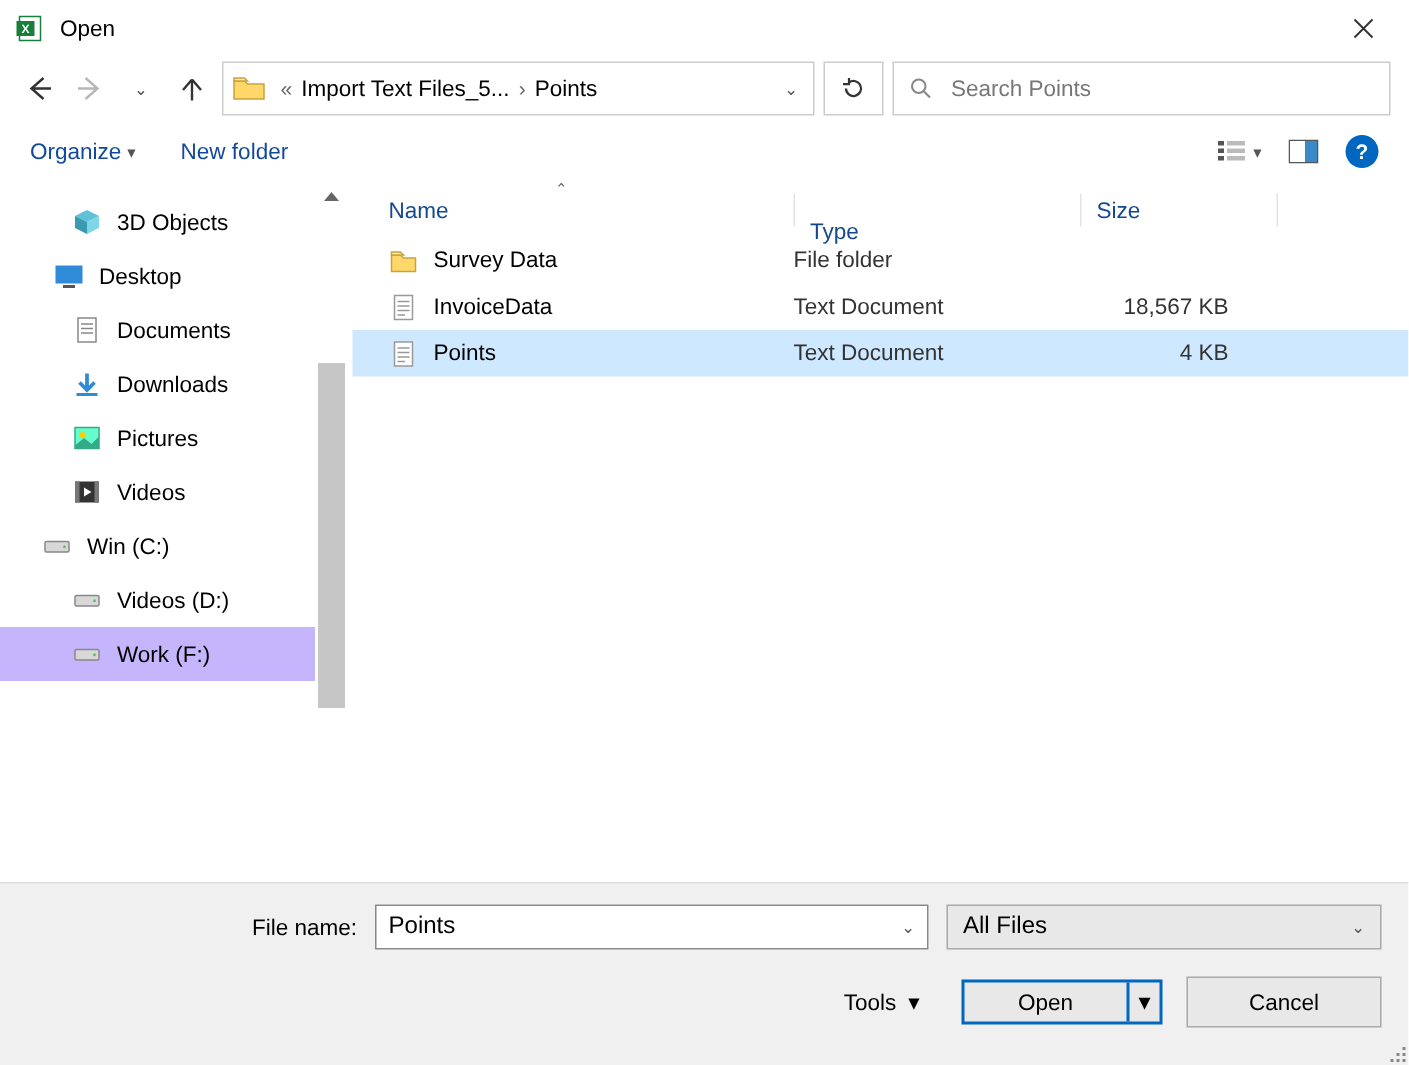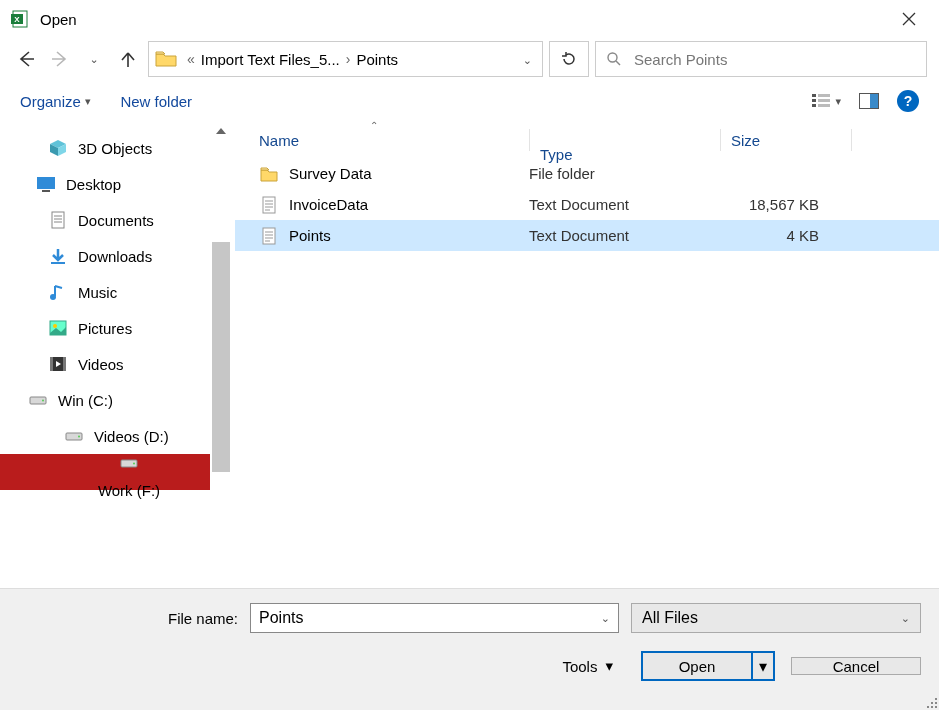--- a/index.html
+++ b/index.html
@@ -33,21 +33,21 @@
 .help-ic { width: 22px; height: 22px; background: #0067c0; border-radius: 50%; color: #fff; display: flex; align-items: center; justify-content: center; font-weight: bold; font-size: 14px; cursor:pointer; }
 
 
 .main { display: flex; height: 500px; position: relative; }
 
 
 .tree-wrap { width: 235px; position:relative; display:flex; }
 .tree { width: 210px; overflow: hidden; padding-top: 8px; }
 .tree-item { height: 36px; display: flex; align-items: center; padding-left: 36px; font-size: 15px; cursor: pointer; gap: 10px; white-space:nowrap; }
 .tree-item.root { padding-left: 34px; font-weight: 400; }
-.tree-item.selected { background: #b91c1c; flex-direction: column; }
+.tree-item.selected { background: #c4b5fd; }
 .tree-item .ticon { width: 20px; height: 18px; flex-shrink:0; }
 .scrollbar { width: 22px; position: relative; }
 .scrollbar .arrow { width: 22px; height: 18px; display:flex; align-items:center; justify-content:center; cursor:pointer; position:absolute; left:0; }
 .scrollbar .arrow.up { top: 0; }
 .scrollbar .arrow.down { bottom: 0; }
 .scrollbar .thumb { position: absolute; top: 120px; left: 2px; width: 18px; height: 230px; background: #c6c6c6; cursor:pointer; }
 
 
 .files { flex: 1; position: relative; }
 .cols { height: 36px; display: flex; align-items: center; padding-left: 24px; border-bottom: 0px solid #eee; position:relative; }
@@ -68,21 +68,21 @@
 .bottom { position: absolute; bottom: 0; left: 0; right: 0; height: 122px; background: #f0f0f0; border-top: 1px solid #ddd; padding: 14px 18px 8px 18px; }
 .fn-row { display: flex; align-items: center; gap: 12px; margin-bottom: 18px; }
 .fn-row .lbl { flex: 0 0 auto; margin-left: 150px; font-size: 15px; }
 .fn-row .combo { flex: 1; height: 30px; border: 1px solid #888; background: #fff; display: flex; align-items: center; padding: 0 8px; justify-content: space-between; }
 .fn-row .filter { width: 290px; height: 30px; border: 1px solid #aaa; background: #e8e8e8; display: flex; align-items: center; padding: 0 10px; justify-content: space-between; cursor:pointer; }
 .btn-row { display: flex; align-items: center; justify-content: flex-end; gap: 16px; }
 .tools { display:flex; align-items:center; gap:8px; font-size:15px; margin-right: 12px; cursor:pointer; }
 .open-btn { width: 134px; height: 30px; border: 2px solid #0067c0; background: #e8e8e8; display: flex; align-items: stretch; cursor:pointer; }
 .open-btn .main-b { flex:1; display:flex; align-items:center; justify-content:center; font-size:15px; }
 .open-btn .drop-b { width: 22px; border-left: 2px solid #0067c0; display:flex; align-items:center; justify-content:center; }
-.cancel-btn { width: 130px; height: 18px; border: 1px solid #aaa; background: #e8e8e8; display: flex; align-items:center; justify-content:center; font-size:15px; cursor:pointer; }
+.cancel-btn { width: 130px; height: 34px; border: 1px solid #aaa; background: #e8e8e8; display: flex; align-items:center; justify-content:center; font-size:15px; cursor:pointer; }
 
 .resize-grip { position:absolute; right:2px; bottom:2px; width:14px; height:14px; }
 .resize-grip::before { content:""; position:absolute; right:0; bottom:0; width:2px; height:2px; background:#888; box-shadow: -4px 0 #888, -8px 0 #888, 0 -4px #888, -4px -4px #888, 0 -8px #888; }
 
 .chev { font-size: 11px; color:#555; }
 </style>
 </head>
 <body>
 
 <div class="titlebar">
@@ -209,28 +209,20 @@
           </div>
           <div class="tree-item" style="padding-left: 48px;">
             <span class="ticon"><svg viewBox="0 0 20 18">
                 <path d="M10 2 V12 M5 8 L10 13 L15 8" stroke="#2f8bd8" stroke-width="2.5" fill="none"></path>
                 <line x1="3" y1="16" x2="17" y2="16" stroke="#2f8bd8" stroke-width="2"></line>
               </svg></span>
             <span>Downloads</span>
           </div>
           <div class="tree-item" style="padding-left: 48px;">
             <span class="ticon"><svg viewBox="0 0 20 18">
-                <path d="M7 3 V13" stroke="#2f8bd8" stroke-width="2"></path>
-                <circle cx="5" cy="14" r="3" fill="#2f8bd8"></circle>
-                <path d="M7 3 L14 5" stroke="#2f8bd8" stroke-width="2"></path>
-              </svg></span>
-            <span>Music</span>
-          </div>
-          <div class="tree-item" style="padding-left: 48px;">
-            <span class="ticon"><svg viewBox="0 0 20 18">
                 <rect x="2" y="2" width="16" height="14" fill="#6fc" stroke="#3a8"></rect>
                 <circle cx="7" cy="7" r="2" fill="#fc0"></circle>
                 <path d="M2 14 L8 9 L13 13 L18 8 V16 H2 Z" fill="#3a8"></path>
               </svg></span>
             <span>Pictures</span>
           </div>
           <div class="tree-item" style="padding-left: 48px;">
             <span class="ticon"><svg viewBox="0 0 20 18">
                 <rect x="2" y="2" width="16" height="14" fill="#333"></rect>
                 <rect x="2" y="2" width="3" height="14" fill="#777"></rect>
@@ -239,21 +231,21 @@
               </svg></span>
             <span>Videos</span>
           </div>
           <div class="tree-item" style="padding-left: 28px;">
             <span class="ticon"><svg viewBox="0 0 20 18">
                 <rect x="2" y="6" width="16" height="7" rx="1" fill="#d8d8d8" stroke="#888"></rect>
                 <circle cx="15" cy="9.5" r="1" fill="#5c5"></circle>
               </svg></span>
             <span>Win (C:)</span>
           </div>
-          <div class="tree-item" style="padding-left: 64px;">
+          <div class="tree-item" style="padding-left: 48px;">
             <span class="ticon"><svg viewBox="0 0 20 18">
                 <rect x="2" y="6" width="16" height="7" rx="1" fill="#d8d8d8" stroke="#888"></rect>
                 <circle cx="15" cy="9.5" r="1" fill="#5c5"></circle>
               </svg></span>
             <span>Videos (D:)</span>
           </div>
           <div class="tree-item selected" style="padding-left: 48px;">
             <span class="ticon"><svg viewBox="0 0 20 18">
                 <rect x="2" y="6" width="16" height="7" rx="1" fill="#d8d8d8" stroke="#888"></rect>
                 <circle cx="15" cy="9.5" r="1" fill="#5c5"></circle>

